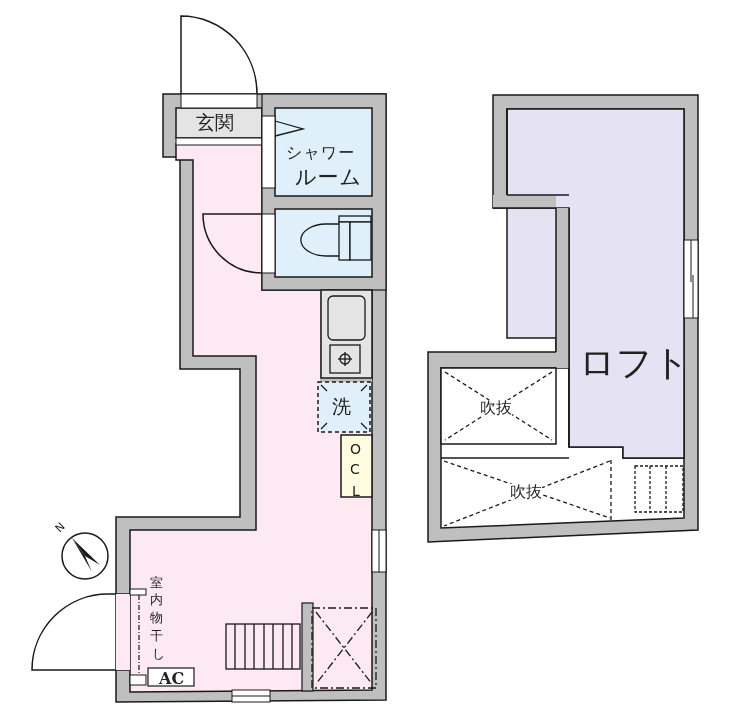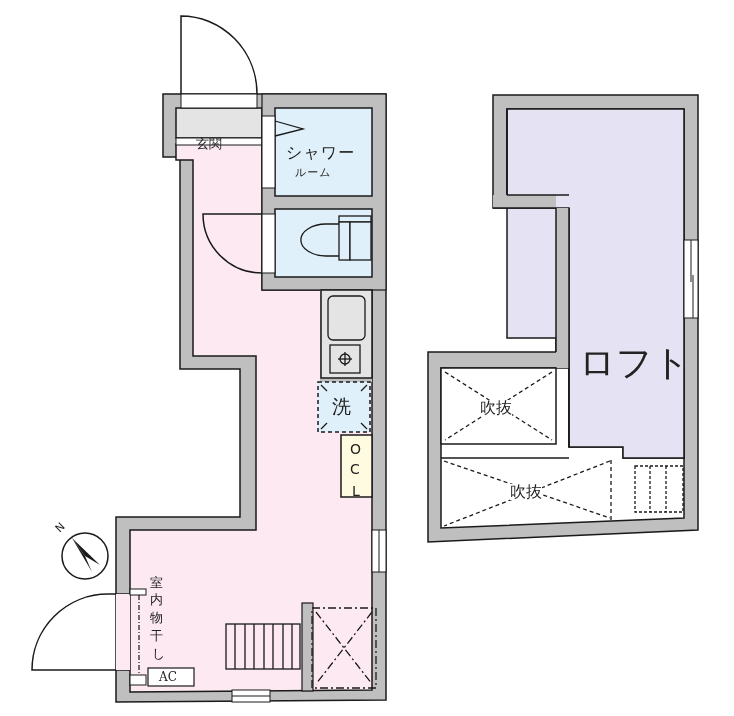--- a/index.html
+++ b/index.html
@@ -140,37 +140,37 @@
       <line x1="650" y1="466" x2="650" y2="512"></line>
       <line x1="666" y1="466" x2="666" y2="512"></line>
     </g>
 
     <rect x="684" y="240" width="14" height="78" fill="#ffffff" stroke="#1a1a1a" stroke-width="1"></rect>
     <line x1="691" y1="240" x2="691" y2="282" stroke="#1a1a1a" stroke-width="1"></line>
     <line x1="693" y1="275" x2="693" y2="318" stroke="#1a1a1a" stroke-width="1"></line>
   </g>
 </svg>
 
-<div class="lbl serif" style="left:196px;top:113px;font-size:13px;margin-top:24px;">玄関</div>
+<div class="lbl serif" style="left:196px;top:113px;font-size:19px;">玄関</div>
 
 <div class="lbl serif" style="left:286px;top:145px;font-size:16px;letter-spacing:1px;">シャワー</div>
-<div class="lbl serif" style="left:295px;top:167px;font-size:11px;letter-spacing:1px;">ルーム</div>
+<div class="lbl serif" style="left:295px;top:167px;font-size:21px;letter-spacing:1px;">ルーム</div>
 
 <div class="lbl serif" style="left:332px;top:397px;font-size:19px;">洗</div>
 
 <div class="lbl sans" style="left:350px;top:442px;font-size:14px;">O</div>
 <div class="lbl sans" style="left:350px;top:462px;font-size:14px;">C</div>
 <div class="lbl sans" style="left:352px;top:484px;font-size:14px;">L</div>
 
 <div class="lbl sans" style="left:150px;top:576px;font-size:13px;">室</div>
 <div class="lbl sans" style="left:150px;top:593px;font-size:13px;">内</div>
 <div class="lbl sans" style="left:150px;top:611px;font-size:13px;">物</div>
 <div class="lbl sans" style="left:150px;top:629px;font-size:13px;">干</div>
 <div class="lbl sans" style="left:152px;top:647px;font-size:13px;">し</div>
 
-<div class="lbl serif" style="left:159px;top:671px;font-size:12px;">AC</div>
+<div class="lbl serif" style="left:159px;top:671px;font-size:16px;font-weight:bold;">AC</div>
 
 <div class="lbl sans" style="left:56px;top:522px;font-size:11px;transform:rotate(-45deg);">N</div>
 
 <div class="lbl serif" style="left:579px;top:298px;font-size:36px;margin-top:47px;">ロフト</div>
 
 <div class="lbl sans" style="left:480px;top:400px;font-size:16px;background:#ffffff;">吹抜</div>
 <div class="lbl sans" style="left:510px;top:484px;font-size:16px;background:#ffffff;">吹抜</div>
 
 </body></html>

